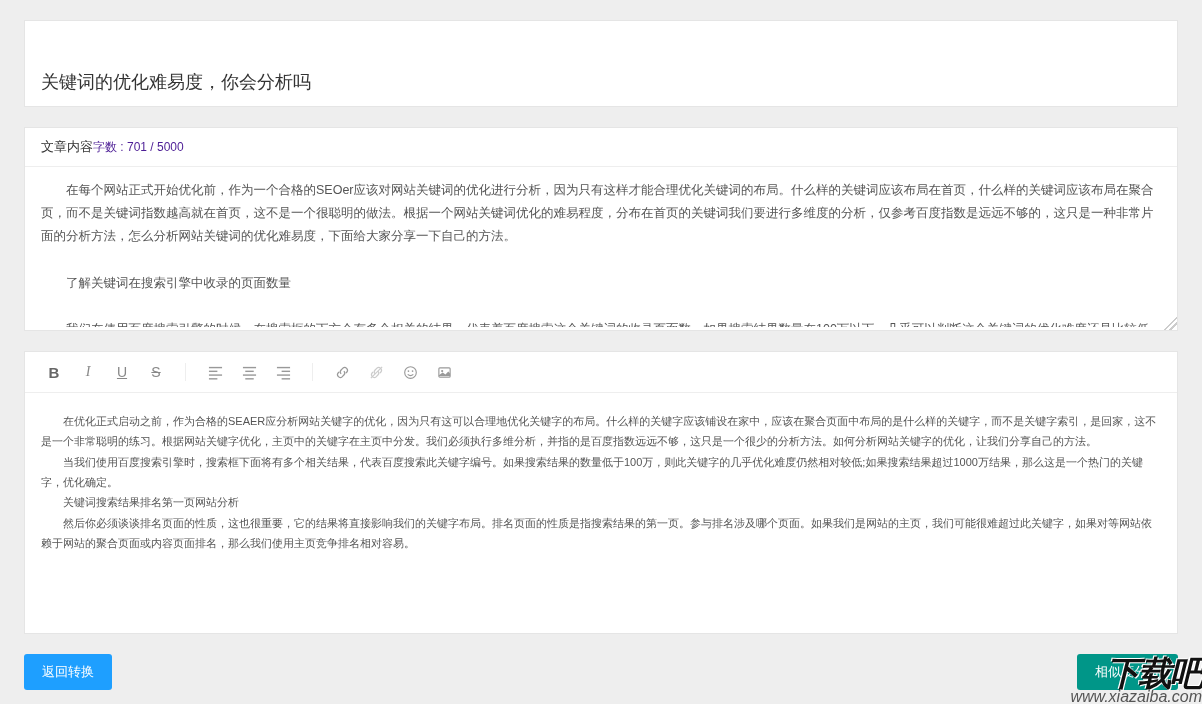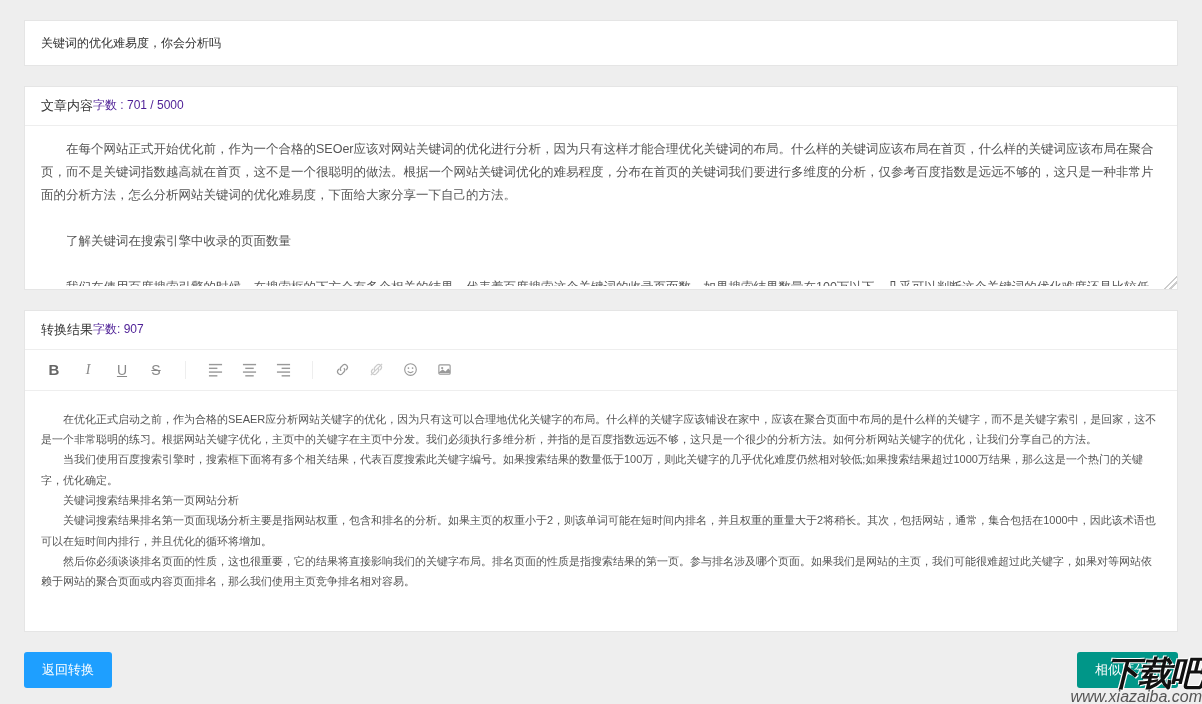--- a/index.html
+++ b/index.html
@@ -18,24 +18,25 @@
       background: #fff;
       border: 1px solid #e5e5e5;
       margin-bottom: 20px;
     }
     .title-input-panel {
       padding: 14px 16px;
     }
     .title-input {
       border: none;
       outline: none;
-      font-size: 12px;
+      font-size: 18px;
       width: 100%;
       color: #333;
       background: transparent;
+      margin-top: 36px;
     }
     .section-header {
       display: flex;
       justify-content: flex-start;
       align-items: center;
       padding: 10px 16px;
       border-bottom: 1px solid #eee;
       font-size: 13px;
       color: #333;
     }
@@ -185,24 +186,20 @@
 　　了解关键词在搜索引擎中收录的页面数量
 
 　　我们在使用百度搜索引擎的时候，在搜索框的下方会有多个相关的结果，代表着百度搜索这个关键词的收录页面数。如果搜索结果数量在100万以下，几乎可以判断这个关键词的优化难度还是比较低的；如果搜索结果在1000万以上的结果，那么这是一个热门关键词，优化是有一定难度的。
 
 　　关键词搜索结果排名第一页网站分析</textarea>
     <div class="resize-handle"></div>
   </div>
 </div>
 
 <div class="panel result-panel">
-  <div class="section-header">
-    <span>转换结果</span>
-    <span class="count">字数: 907</span>
-  </div>
   <div class="toolbar">
     <div class="toolbar-btn bold">B</div>
     <div class="toolbar-btn italic">I</div>
     <div class="toolbar-btn underline">U</div>
     <div class="toolbar-btn strike">S</div>
     <div class="toolbar-sep"></div>
     <div class="toolbar-btn">
       <svg viewBox="0 0 16 16">
           <rect x="1" y="2" width="14" height="1.5"></rect>
           <rect x="1" y="6" width="9" height="1.5"></rect>
@@ -253,21 +250,20 @@
           <rect x="2" y="3" width="12" height="10" rx="1" fill="none" stroke="#999" stroke-width="1.2"></rect>
           <circle cx="5.5" cy="6.5" r="1.2" fill="#999"></circle>
           <path d="M2 11 L6 8 L9 10 L12 7 L14 9 V12 H2 Z" fill="#999"></path>
         </svg>
     </div>
   </div>
   <div class="result-content">
     <p>在优化正式启动之前，作为合格的SEAER应分析网站关键字的优化，因为只有这可以合理地优化关键字的布局。什么样的关键字应该铺设在家中，应该在聚合页面中布局的是什么样的关键字，而不是关键字索引，是回家，这不是一个非常聪明的练习。根据网站关键字优化，主页中的关键字在主页中分发。我们必须执行多维分析，并指的是百度指数远远不够，这只是一个很少的分析方法。如何分析网站关键字的优化，让我们分享自己的方法。</p>
     <p>当我们使用百度搜索引擎时，搜索框下面将有多个相关结果，代表百度搜索此关键字编号。如果搜索结果的数量低于100万，则此关键字的几乎优化难度仍然相对较低;如果搜索结果超过1000万结果，那么这是一个热门的关键字，优化确定。</p>
     <p>关键词搜索结果排名第一页网站分析</p>
-    <p>关键词搜索结果排名第一页面现场分析主要是指网站权重，包含和排名的分析。如果主页的权重小于2，则该单词可能在短时间内排名，并且权重的重量大于2将稍长。其次，包括网站，通常，集合包括在1000中，因此该术语也可以在短时间内排行，并且优化的循环将增加。</p>
     <p>然后你必须谈谈排名页面的性质，这也很重要，它的结果将直接影响我们的关键字布局。排名页面的性质是指搜索结果的第一页。参与排名涉及哪个页面。如果我们是网站的主页，我们可能很难超过此关键字，如果对等网站依赖于网站的聚合页面或内容页面排名，那么我们使用主页竞争排名相对容易。</p>
   </div>
 </div>
 
 <div class="buttons-row">
   <button class="btn btn-primary">返回转换</button>
   <button class="btn btn-success">相似度分析</button>
 </div>
 
 <div class="watermark">

